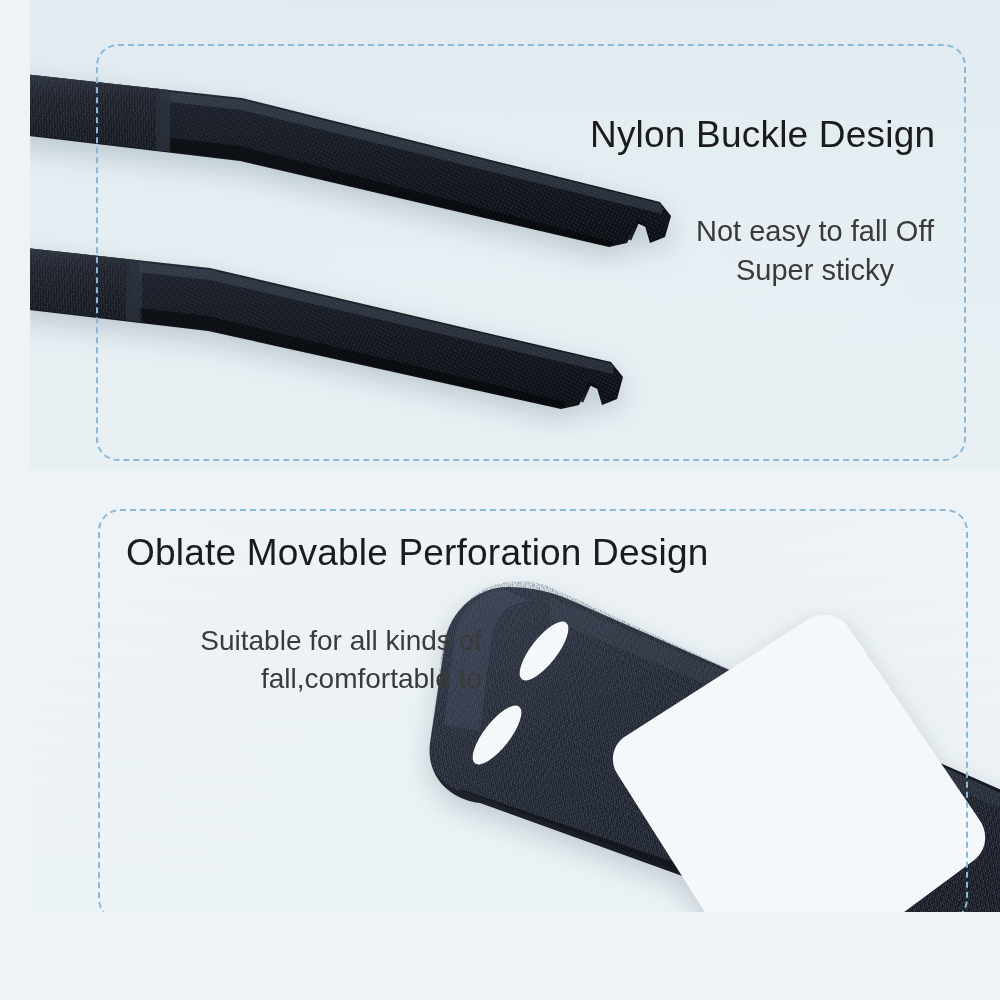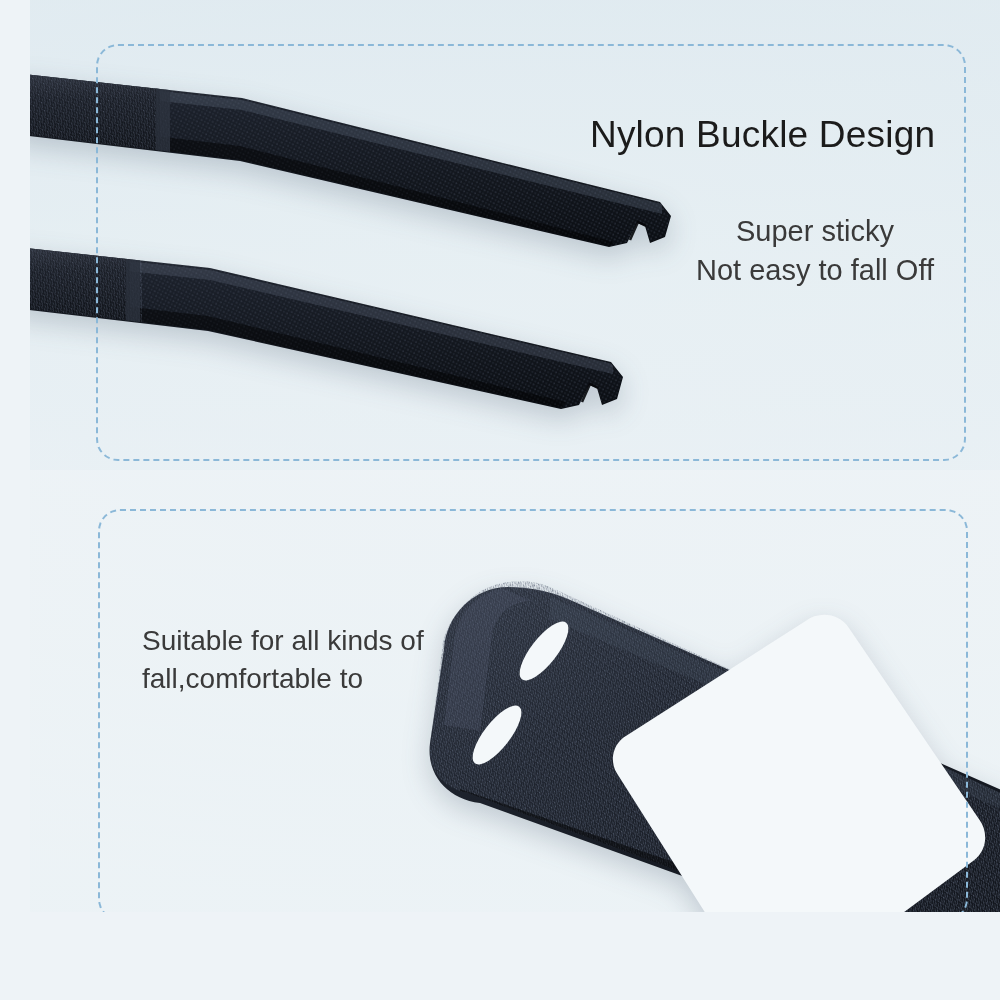--- a/index.html
+++ b/index.html
@@ -47,24 +47,24 @@
     color:#3a3a3a;
     font-weight:400;
     line-height:1.36;
   }
   #sub-top{
     right:96px;top:212px;
     font-size:29px;
     text-align:center;
   }
   #sub-bottom{
-    left:112px;top:622px;
+    left:92px;top:622px;
     font-size:28px;
     width:360px;
-    text-align:left;
+    text-align:right;
   }
   #sub-top div, #sub-bottom div{white-space:nowrap;}
 
   
   .prod{position:absolute;pointer-events:none;}
 
   .shadowcast{filter:drop-shadow(0 10px 14px rgba(40,60,80,.22));}
 </style>
 </head>
 <body>
@@ -205,23 +205,24 @@
       </g>
     </g>
   </svg>
 
   <div class="dash-box" id="box-top"></div>
   <div class="dash-box" id="box-bottom"></div>
 
   <div class="title" id="title-top">Nylon Buckle Design</div>
 
   <div class="sub" id="sub-top">
+    <div>Not easy to fall Off</div>
     <div>Super sticky</div>
-    <div>Not easy to fall Off</div>
   </div>
 
+  <div class="title" id="title-bottom">Oblate Movable Perforation Design</div>
 
   <div class="sub" id="sub-bottom">
     <div>Suitable for all kinds of</div>
     <div>fall,comfortable to</div>
   </div>
 
 </div>
 
 </body></html>

